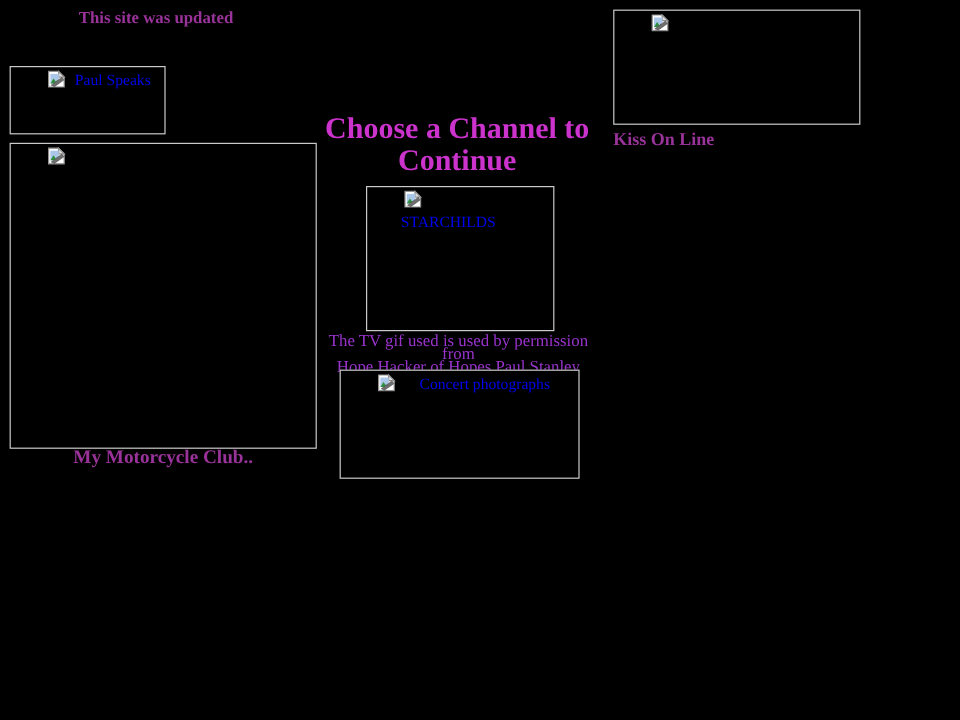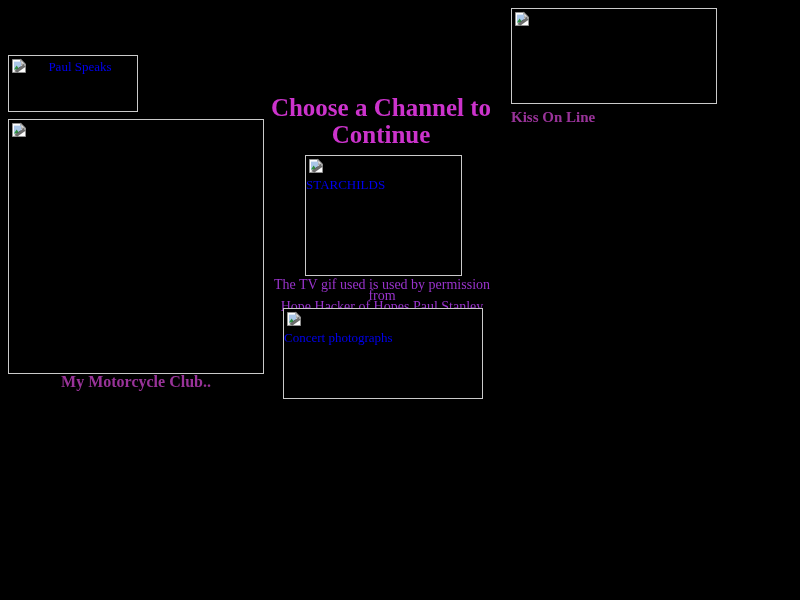--- a/index.html
+++ b/index.html
@@ -18,20 +18,21 @@
 
   
   .img-box {
     position: absolute;
     box-sizing: border-box;
     border: 1px solid #cacaca;
     background: #000000;
     display: flex;
     align-items: flex-start;
     cursor: pointer;
+    padding-left: 28px;
   }
   .broken-icon {
     width: 16px;
     height: 16px;
     margin: 2px 0 0 2px;
     flex: 0 0 auto;
   }
   .broken-icon svg { display: block; }
   .alt-text {
     flex: 1 1 auto;
@@ -88,20 +89,21 @@
     color: var(--purple, #993399);
     font-weight: bold;
     font-size: 15px;
     cursor: pointer;
   }
 </style>
 </head>
 <body style="background: rgb(0, 0, 0);">
 
 <div class="abs" id="update-note">
+  <span class="line">This site was updated</span>
 </div>
 
 <div class="img-box" id="paul-box" style="border-color: rgb(202, 202, 202);">
   <span class="broken-icon">
       <svg viewBox="0 0 16 16" width="16" height="16" aria-hidden="true">
         <path d="M1.5 1.5 H9.8 L14.5 6.2 V14.5 H1.5 Z" fill="#fdfdfd" stroke="#8f8f8f" stroke-width="1"></path>
         <path d="M9.8 1.5 V6.2 H14.5 Z" fill="#dedede" stroke="#8f8f8f" stroke-width="1"></path>
         <rect x="3" y="3.6" width="7" height="8" fill="#aac6e8"></rect>
         <path d="M3 11.6 L5.6 7.4 L7.6 10.2 L8.6 8.9 L10 11.6 Z" fill="#2f8f3f"></path>
         <path d="M3.6 13 L12.6 6.4 L14.2 8.7 L6.4 14.2 Z" fill="#6e6e6e" stroke="#454545" stroke-width="0.4"></path>
@@ -142,21 +144,21 @@
   <span class="alt-text">
     <span class="alt-line">STARCHILDS</span>
   </span>
 </div>
 
 <div class="abs" id="tv-note">
   <span class="line">The TV gif used is used by permission from</span>
   <span class="line">Hope Hacker of Hopes Paul Stanley Page.</span>
 </div>
 
-<div class="img-box" id="concert-box" style="border-color: rgb(202, 202, 202); flex-direction: column;">
+<div class="img-box" id="concert-box" style="border-color: rgb(202, 202, 202);">
   <span class="broken-icon">
       <svg viewBox="0 0 16 16" width="16" height="16" aria-hidden="true">
         <path d="M1.5 1.5 H9.8 L14.5 6.2 V14.5 H1.5 Z" fill="#fdfdfd" stroke="#8f8f8f" stroke-width="1"></path>
         <path d="M9.8 1.5 V6.2 H14.5 Z" fill="#dedede" stroke="#8f8f8f" stroke-width="1"></path>
         <rect x="3" y="3.6" width="7" height="8" fill="#aac6e8"></rect>
         <path d="M3 11.6 L5.6 7.4 L7.6 10.2 L8.6 8.9 L10 11.6 Z" fill="#2f8f3f"></path>
         <path d="M3.6 13 L12.6 6.4 L14.2 8.7 L6.4 14.2 Z" fill="#6e6e6e" stroke="#454545" stroke-width="0.4"></path>
       </svg>
     </span>
   <span class="alt-text">Concert photographs</span>

